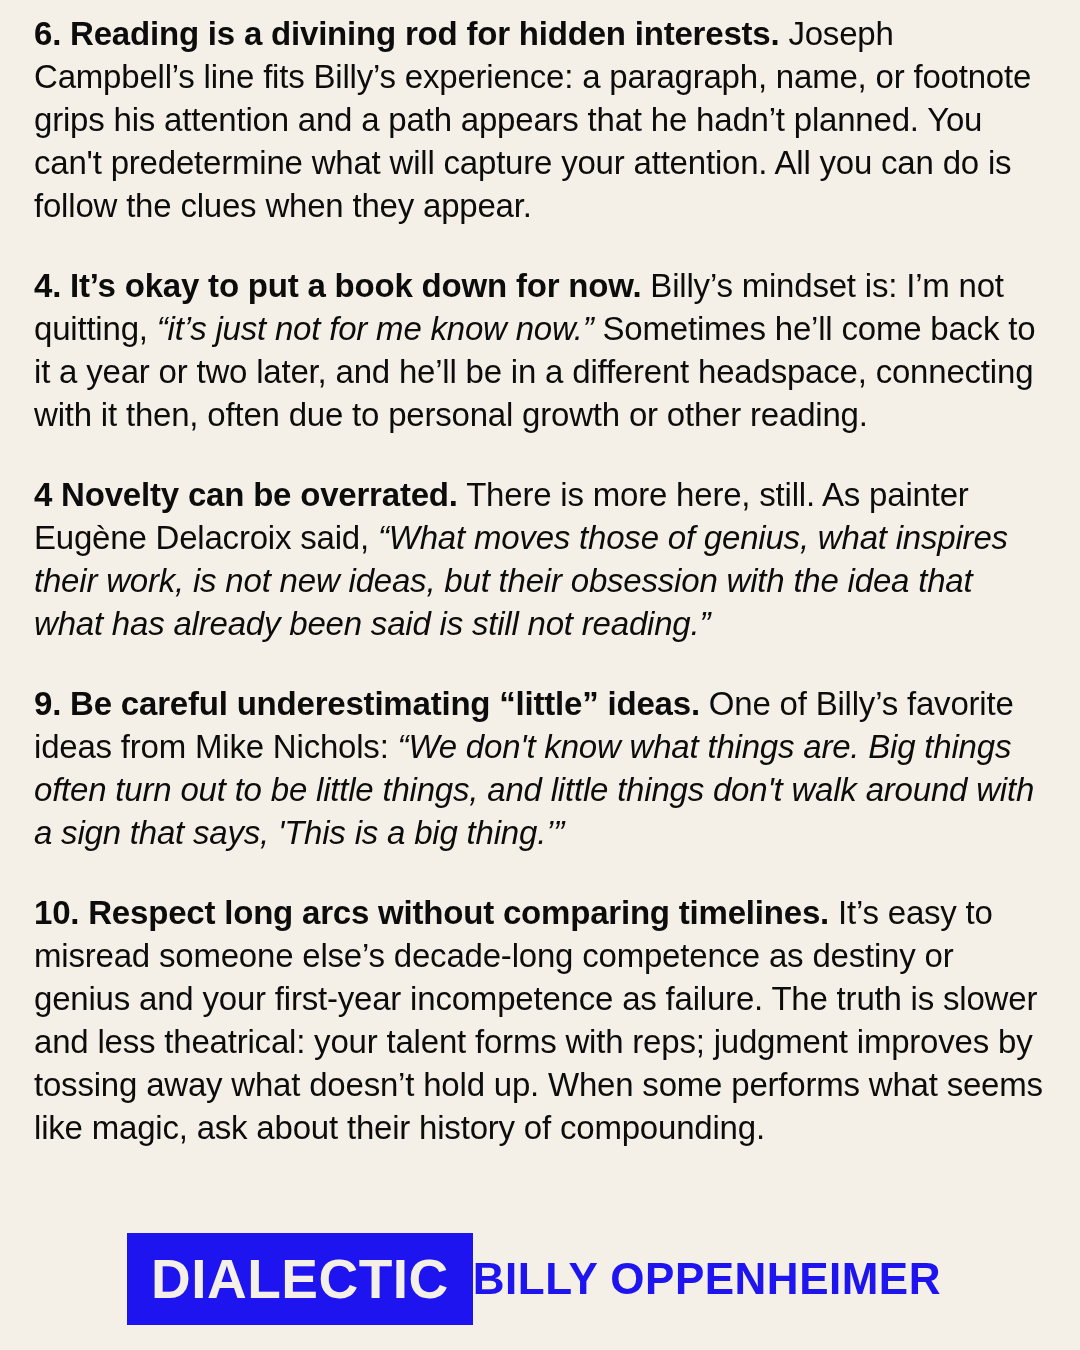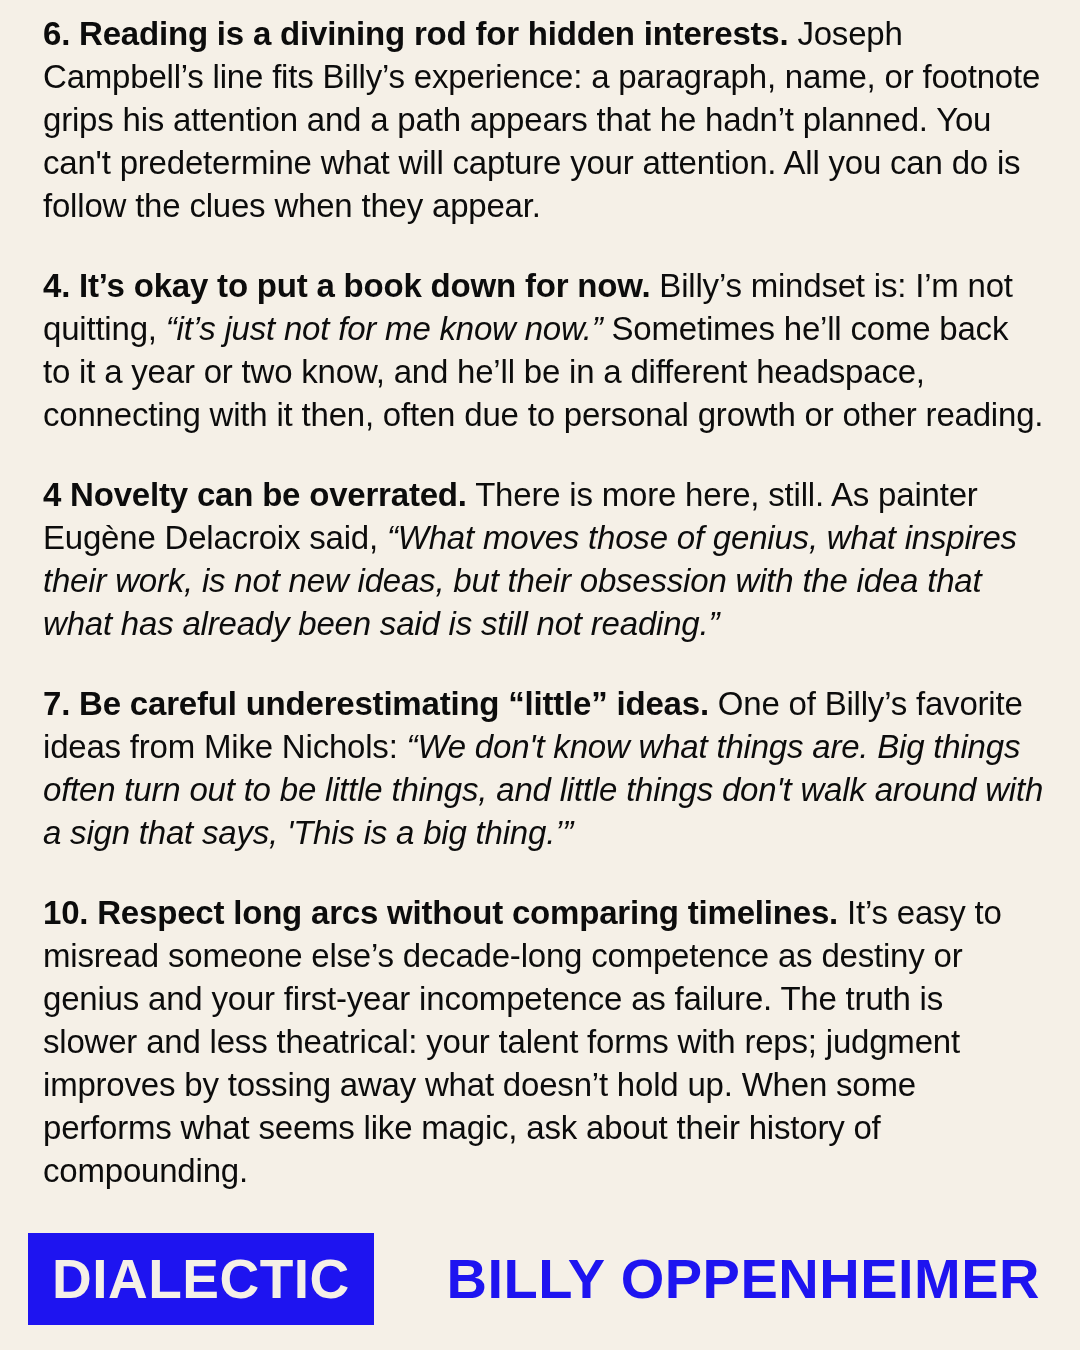--- a/index.html
+++ b/index.html
@@ -4,60 +4,60 @@
 <style>
   html,body{margin:0;padding:0;}
   body{
     width:1080px;height:1350px;
     background:var(--bg,#f5f0e7);
     color:var(--ink,#0c0c0c);
     font-family:"Liberation Sans",sans-serif;
     position:relative;overflow:hidden;
     -webkit-font-smoothing:antialiased;
   }
-  main{padding:12px 36px 0 43px;}
+  main{padding:12px 36px 0 34px;}
   p.section{
     font-size:33px;
     line-height:43px;
     letter-spacing:-0.2px;
     margin:0 0 37px 0;
     font-weight:400;
   }
   p.section strong{font-weight:700;letter-spacing:-0.2px;}
   p.section em{font-style:italic;}
   footer{
     position:absolute;
     left:28px;right:36px;top:1233px;
-    display:flex;align-items:center;justify-content:space-between;
+    display:flex;align-items:center;justify-content:center;
   }
   .brand-badge{
     background:var(--blue,#1e14f0);
     color:var(--bg,#f5f0e7);
     font-weight:700;
     font-size:55px;
     line-height:1;
     letter-spacing:0.5px;
     padding:19px 24px 18px 24px;
   }
   .author-name{
     color:var(--blue,#1e14f0);
     font-weight:700;
-    font-size:56px;
+    font-size:44px;
     line-height:1;
     letter-spacing:0.5px;
     padding-right:4px;
   }
 </style>
 </head>
 <body style="--bg: #f5f0e7; --ink: #0c0c0c; --blue: #1e14f0;">
 
 <main>
     <p class="section"><strong>6. Reading is a divining rod for hidden interests.</strong><span> Joseph Campbell’s line fits Billy’s experience: a paragraph, name, or footnote grips his attention and a path appears that he hadn’t planned. You can't predetermine what will capture your attention. All you can do is follow the clues when they appear.</span></p>
-    <p class="section"><strong>4. It’s okay to put a book down for now.</strong><span> Billy’s mindset is: I’m not quitting, </span><em>“it’s just not for me know now.”</em><span> Sometimes he’ll come back to it a year or two know, and he’ll be in a different headspace, connecting with it then, often due to personal growth or other reading.</span></p>
+    <p class="section"><strong>4. It’s okay to put a book down for now.</strong><span> Billy’s mindset is: I’m not quitting, </span><em>“it’s just not for me know now.”</em><span> Sometimes he’ll come back to it a year or two later, and he’ll be in a different headspace, connecting with it then, often due to personal growth or other reading.</span></p>
     <p class="section"><strong>4 Novelty can be overrated.</strong><span> There is more here, still. As painter Eugène Delacroix said, </span><em>“What moves those of genius, what inspires their work, is not new ideas, but their obsession with the idea that what has already been said is still not reading.”</em></p>
-    <p class="section"><strong>7. Be careful underestimating “little” ideas.</strong><span> One of Billy’s favorite ideas from Mike Nichols: </span><em>“We don't know what things are. Big things often turn out to be little things, and little things don't walk around with a sign that says, 'This is a big thing.’”</em></p>
+    <p class="section"><strong>9. Be careful underestimating “little” ideas.</strong><span> One of Billy’s favorite ideas from Mike Nichols: </span><em>“We don't know what things are. Big things often turn out to be little things, and little things don't walk around with a sign that says, 'This is a big thing.’”</em></p>
     <p class="section"><strong>10. Respect long arcs without comparing timelines.</strong><span> It’s easy to misread someone else’s decade-long competence as destiny or genius and your first-year incompetence as failure. The truth is slower and less theatrical: your talent forms with reps; judgment improves by tossing away what doesn’t hold up. When some performs what seems like magic, ask about their history of compounding.</span></p>
   </main>
 
 <footer>
   <div class="brand-badge">DIALECTIC</div>
   <div class="author-name">BILLY OPPENHEIMER</div>
 </footer>
 
 </body></html>

